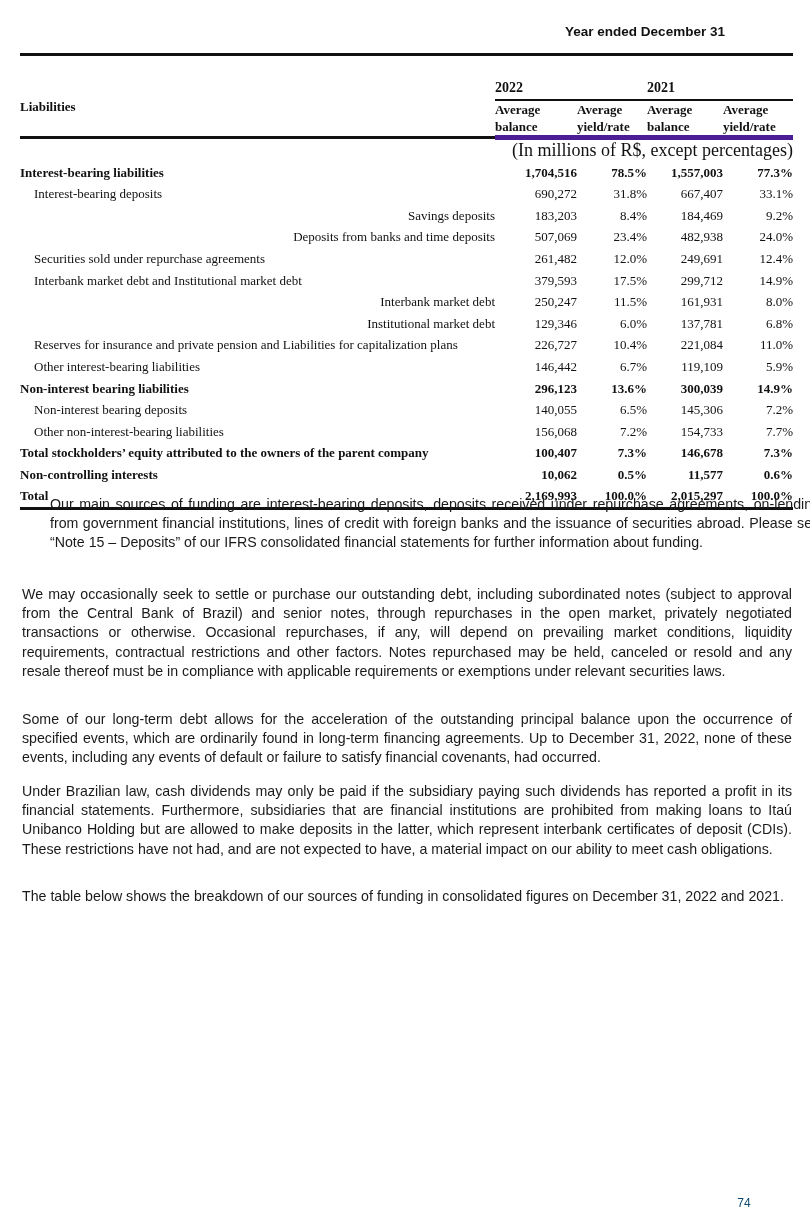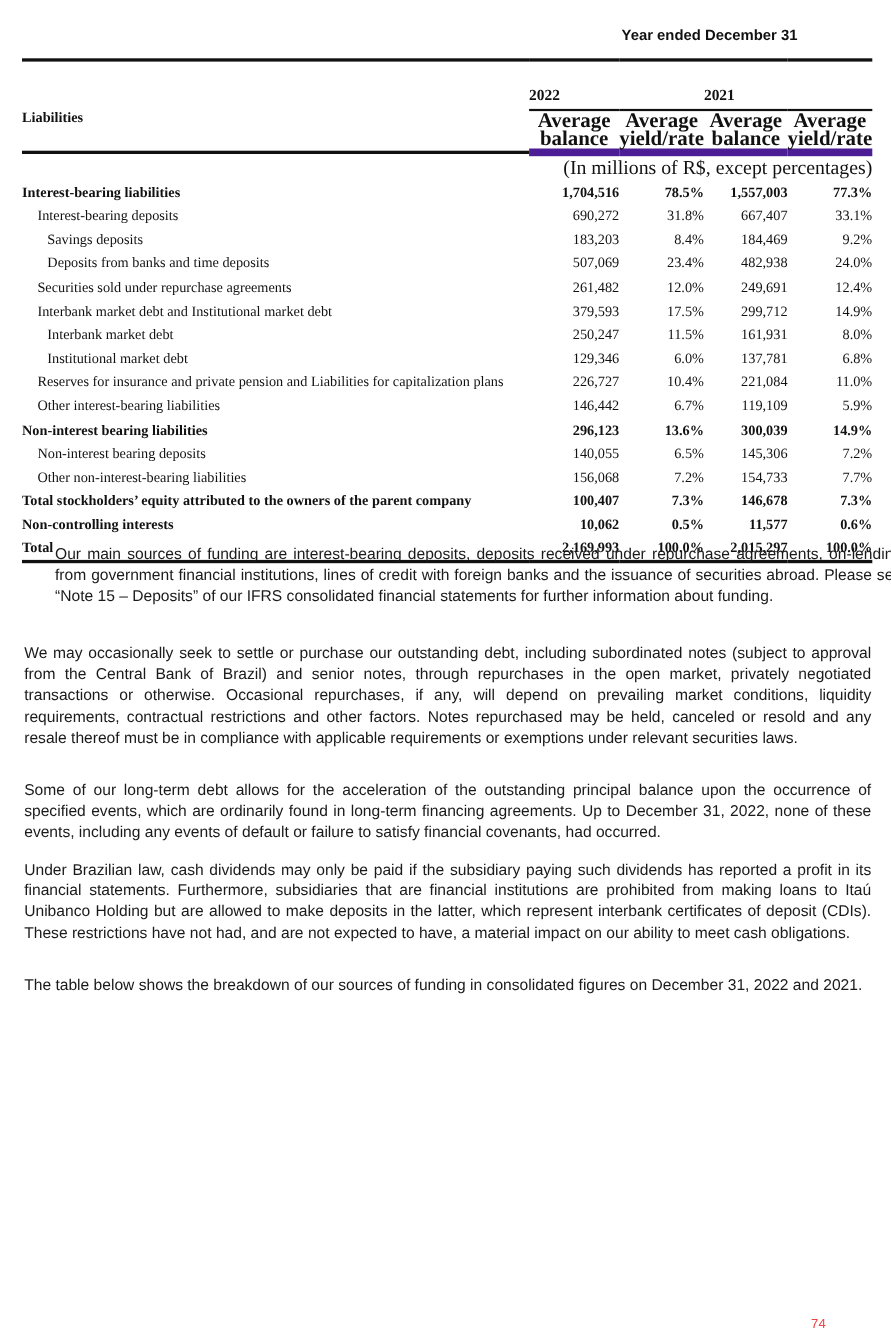--- a/index.html
+++ b/index.html
@@ -14,42 +14,42 @@
   table.liab {
     position: absolute; left: 20px; top: 53px; width: 773px;
     border-collapse: collapse;
     font-family: "Liberation Serif", serif; font-size: 13px; color: #111;
   }
   table.liab td { padding: 0; height: 21.6px; vertical-align: middle; white-space: nowrap; }
   .hdr-top td { height: 0; border-top: 3px solid #111; }
   .year-row td { height: 22px; font-weight: bold; font-size: 14px; }
   .year-row td.y2022 { border-bottom: 2px solid #111; }
   .year-row td.y2021 { border-bottom: 2px solid #111; }
-  .sub-row td { height: 36px; text-align: center; font-weight: bold; font-size: 19px; line-height: 17px; border-bottom: 7px solid #4c1d95; }
+  .sub-row td { height: 36px; text-align: left; font-weight: bold; font-size: 13px; line-height: 17px; border-bottom: 5px solid #4c1d95; }
   td.liab-label { font-weight: bold; font-size: 13px; vertical-align: middle; padding-left: 4px; }
   .units-row td { height: 22px; text-align: right; font-size: 18px; }
   td.num { text-align: right; padding-right: 2px; }
   td.c1 { width: 82px; }
   td.c2 { width: 70px; }
   td.c3 { width: 76px; }
   td.c4 { width: 70px; }
   td.lbl { padding-left: 4px; }
   tr.l1 td.lbl { padding-left: 14px; }
-  tr.l2 td.lbl { padding-left: 23px; }
+  tr.l2 td.lbl { padding-left: 23px; text-align: right; }
   tr.bold td { font-weight: bold; }
   tr.total td { border-bottom: 3px solid #111; }
 
   .para {
     position: absolute; left: 22px; width: 770px;
     font-family: "Liberation Sans", sans-serif; font-size: 14.2px; line-height: 19.2px;
     text-align: justify; color: #1a1a1a; margin: 0;
   }
   .page-num {
     position: absolute; left: 720px; top: 1196px; width: 48px; text-align: center;
-    font-family: "Liberation Sans", sans-serif; font-size: 12px; color: #ef4444;
+    font-family: "Liberation Sans", sans-serif; font-size: 12px; color: #0c4a6e;
   }
 </style>
 </head>
 <body>
 
 <div class="page">
 
   <div class="year-caption">Year ended December 31</div>
 
   <table class="liab">

